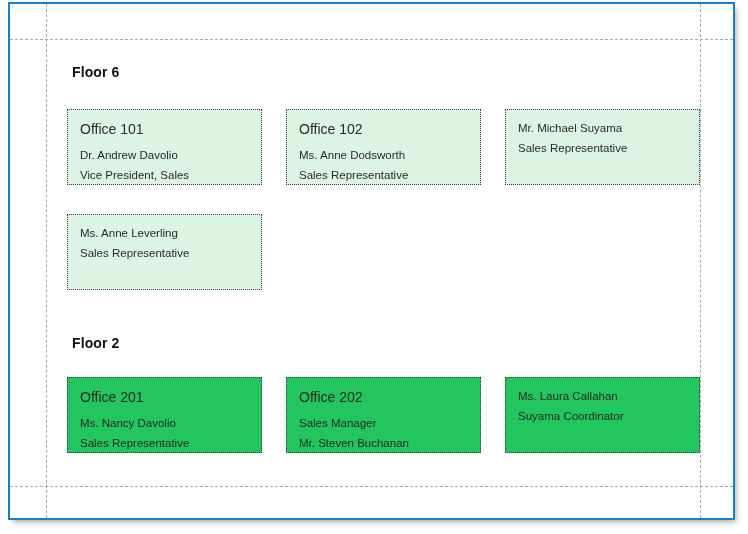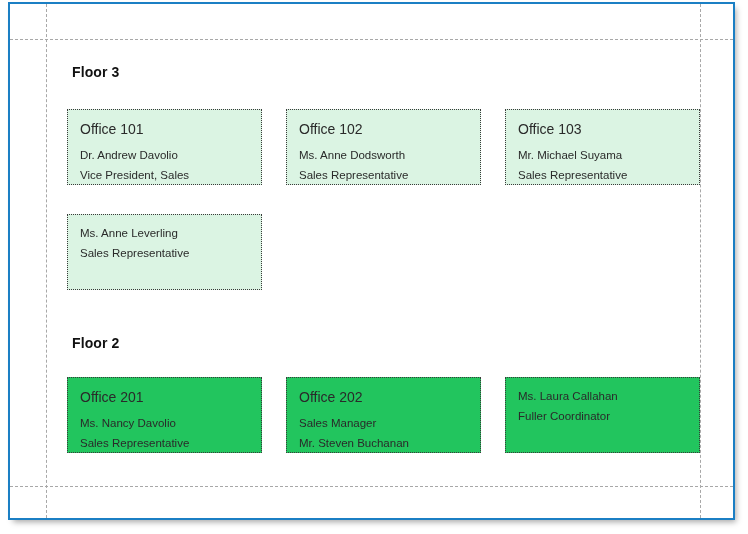--- a/index.html
+++ b/index.html
@@ -128,38 +128,37 @@
 <div id="viewport-frame">
 
   <div class="guide guide-v" id="guide-left"></div>
   <div class="guide guide-v" id="guide-right"></div>
   <div class="guide guide-h" id="guide-top"></div>
   <div class="guide guide-h" id="guide-bottom"></div>
 
   <div id="content">
 
     <section class="floor-section" id="floor-section-1">
-      <h2 class="floor-heading" id="floor-heading-1">Floor 3</h2>
+      <h2 class="floor-heading" id="floor-heading-1">Floor 6</h2>
 
       <div class="office-grid" id="office-grid-1">
 
         <div class="office-card green col-0 row-0">
           <div class="card-title">Office 101</div>
           <div class="card-line">Dr. Andrew Davolio</div>
           <div class="card-line">Vice President, Sales</div>
         </div>
 
         <div class="office-card green col-1 row-0">
           <div class="card-title">Office 102</div>
           <div class="card-line">Ms. Anne Dodsworth</div>
           <div class="card-line">Sales Representative</div>
         </div>
 
         <div class="office-card green col-2 row-0">
-          <div class="card-title">Office 103</div>
           <div class="card-line">Mr. Michael Suyama</div>
           <div class="card-line">Sales Representative</div>
         </div>
 
         <div class="office-card green col-0 row-1">
           <div class="card-line">Ms. Anne Leverling</div>
           <div class="card-line">Sales Representative</div>
         </div>
 
       </div>
@@ -177,20 +176,20 @@
         </div>
 
         <div class="office-card pink col-1 row-0">
           <div class="card-title">Office 202</div>
           <div class="card-line">Sales Manager</div>
           <div class="card-line">Mr. Steven Buchanan</div>
         </div>
 
         <div class="office-card pink col-2 row-0">
           <div class="card-line">Ms. Laura Callahan</div>
-          <div class="card-line">Fuller Coordinator</div>
+          <div class="card-line">Suyama Coordinator</div>
         </div>
 
       </div>
     </section>
 
   </div>
 </div>
 
 </body></html>

